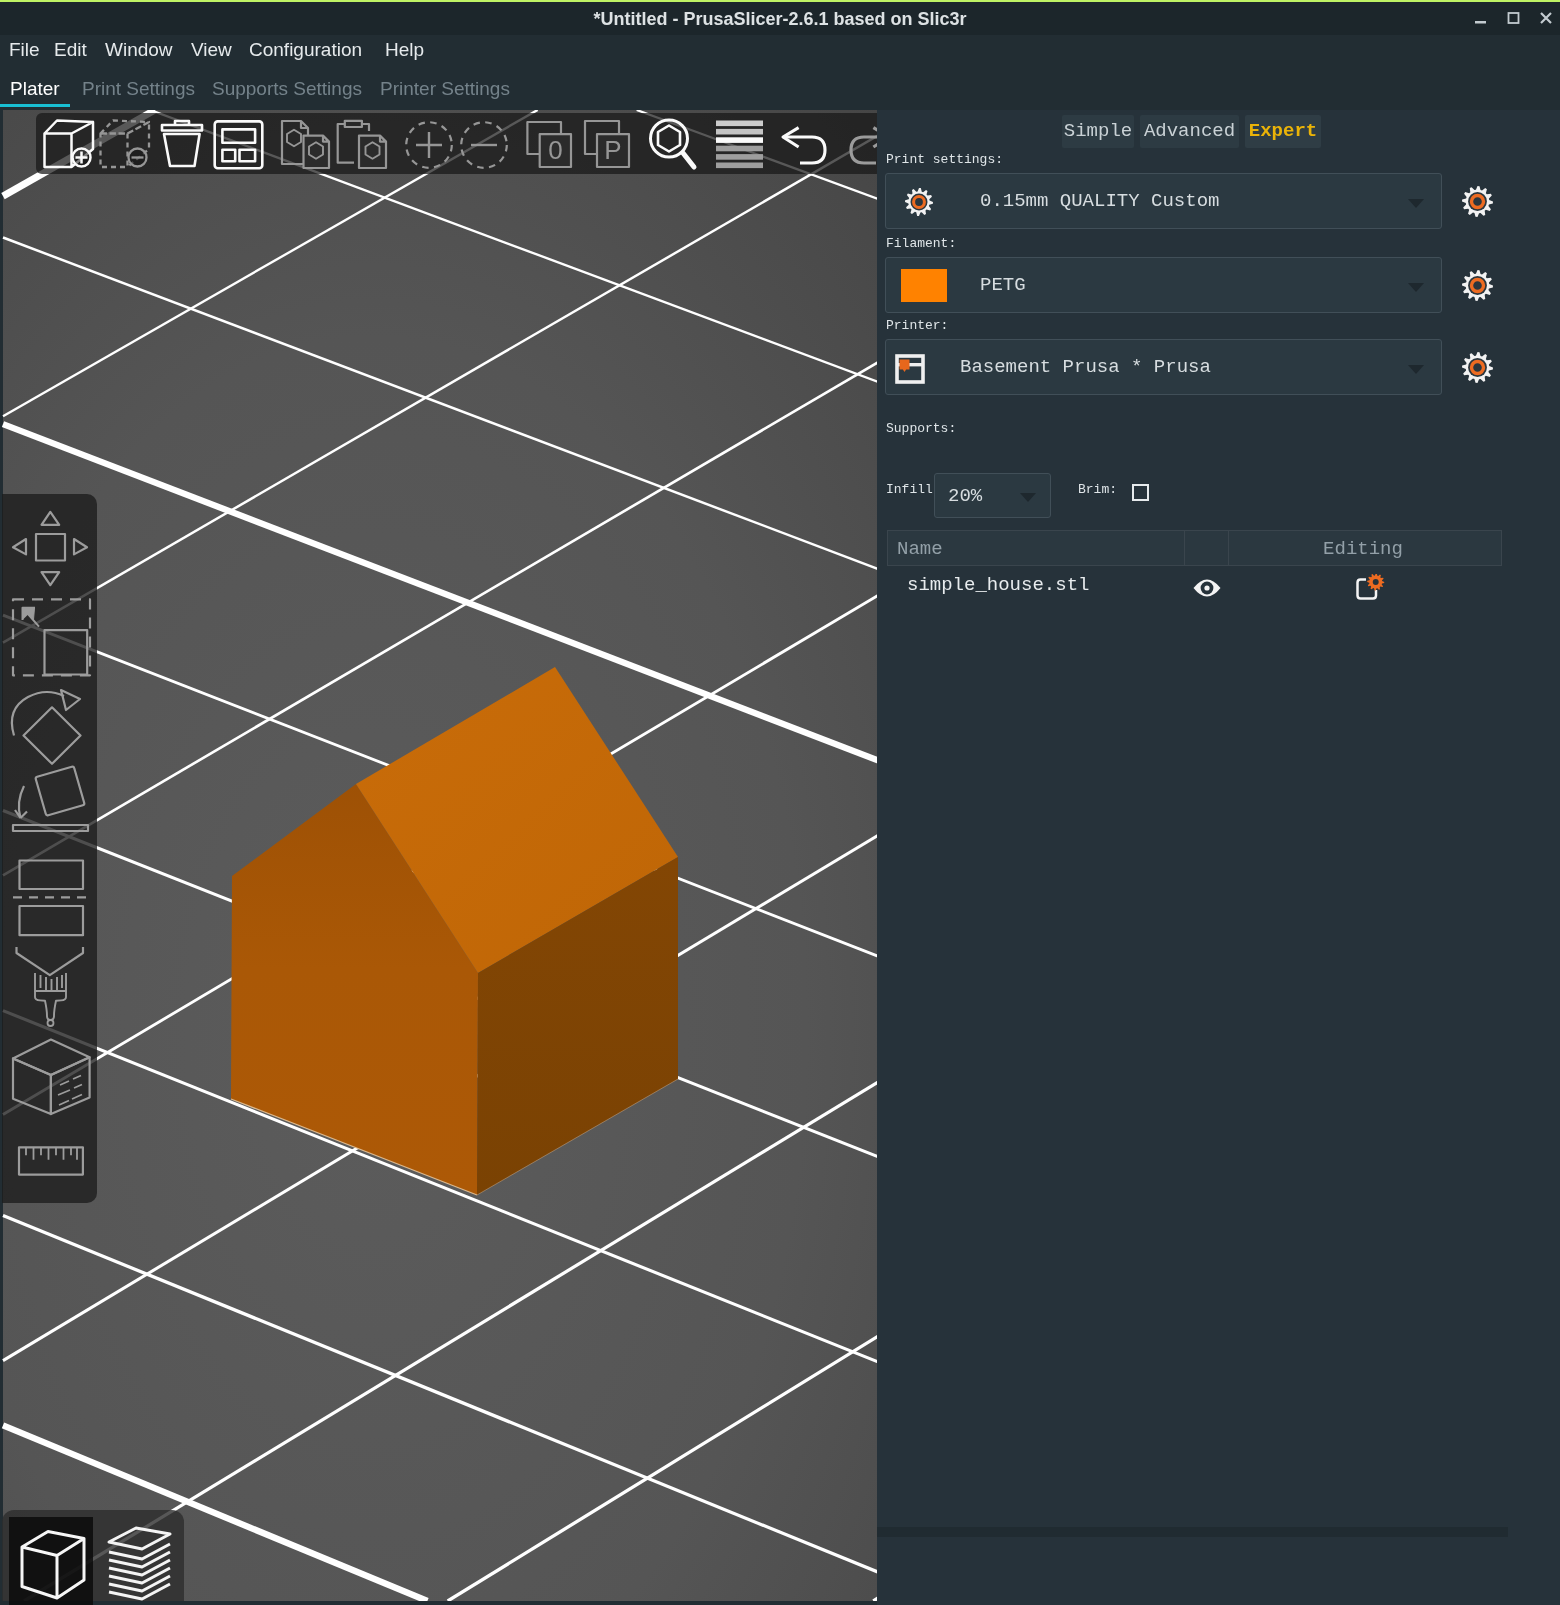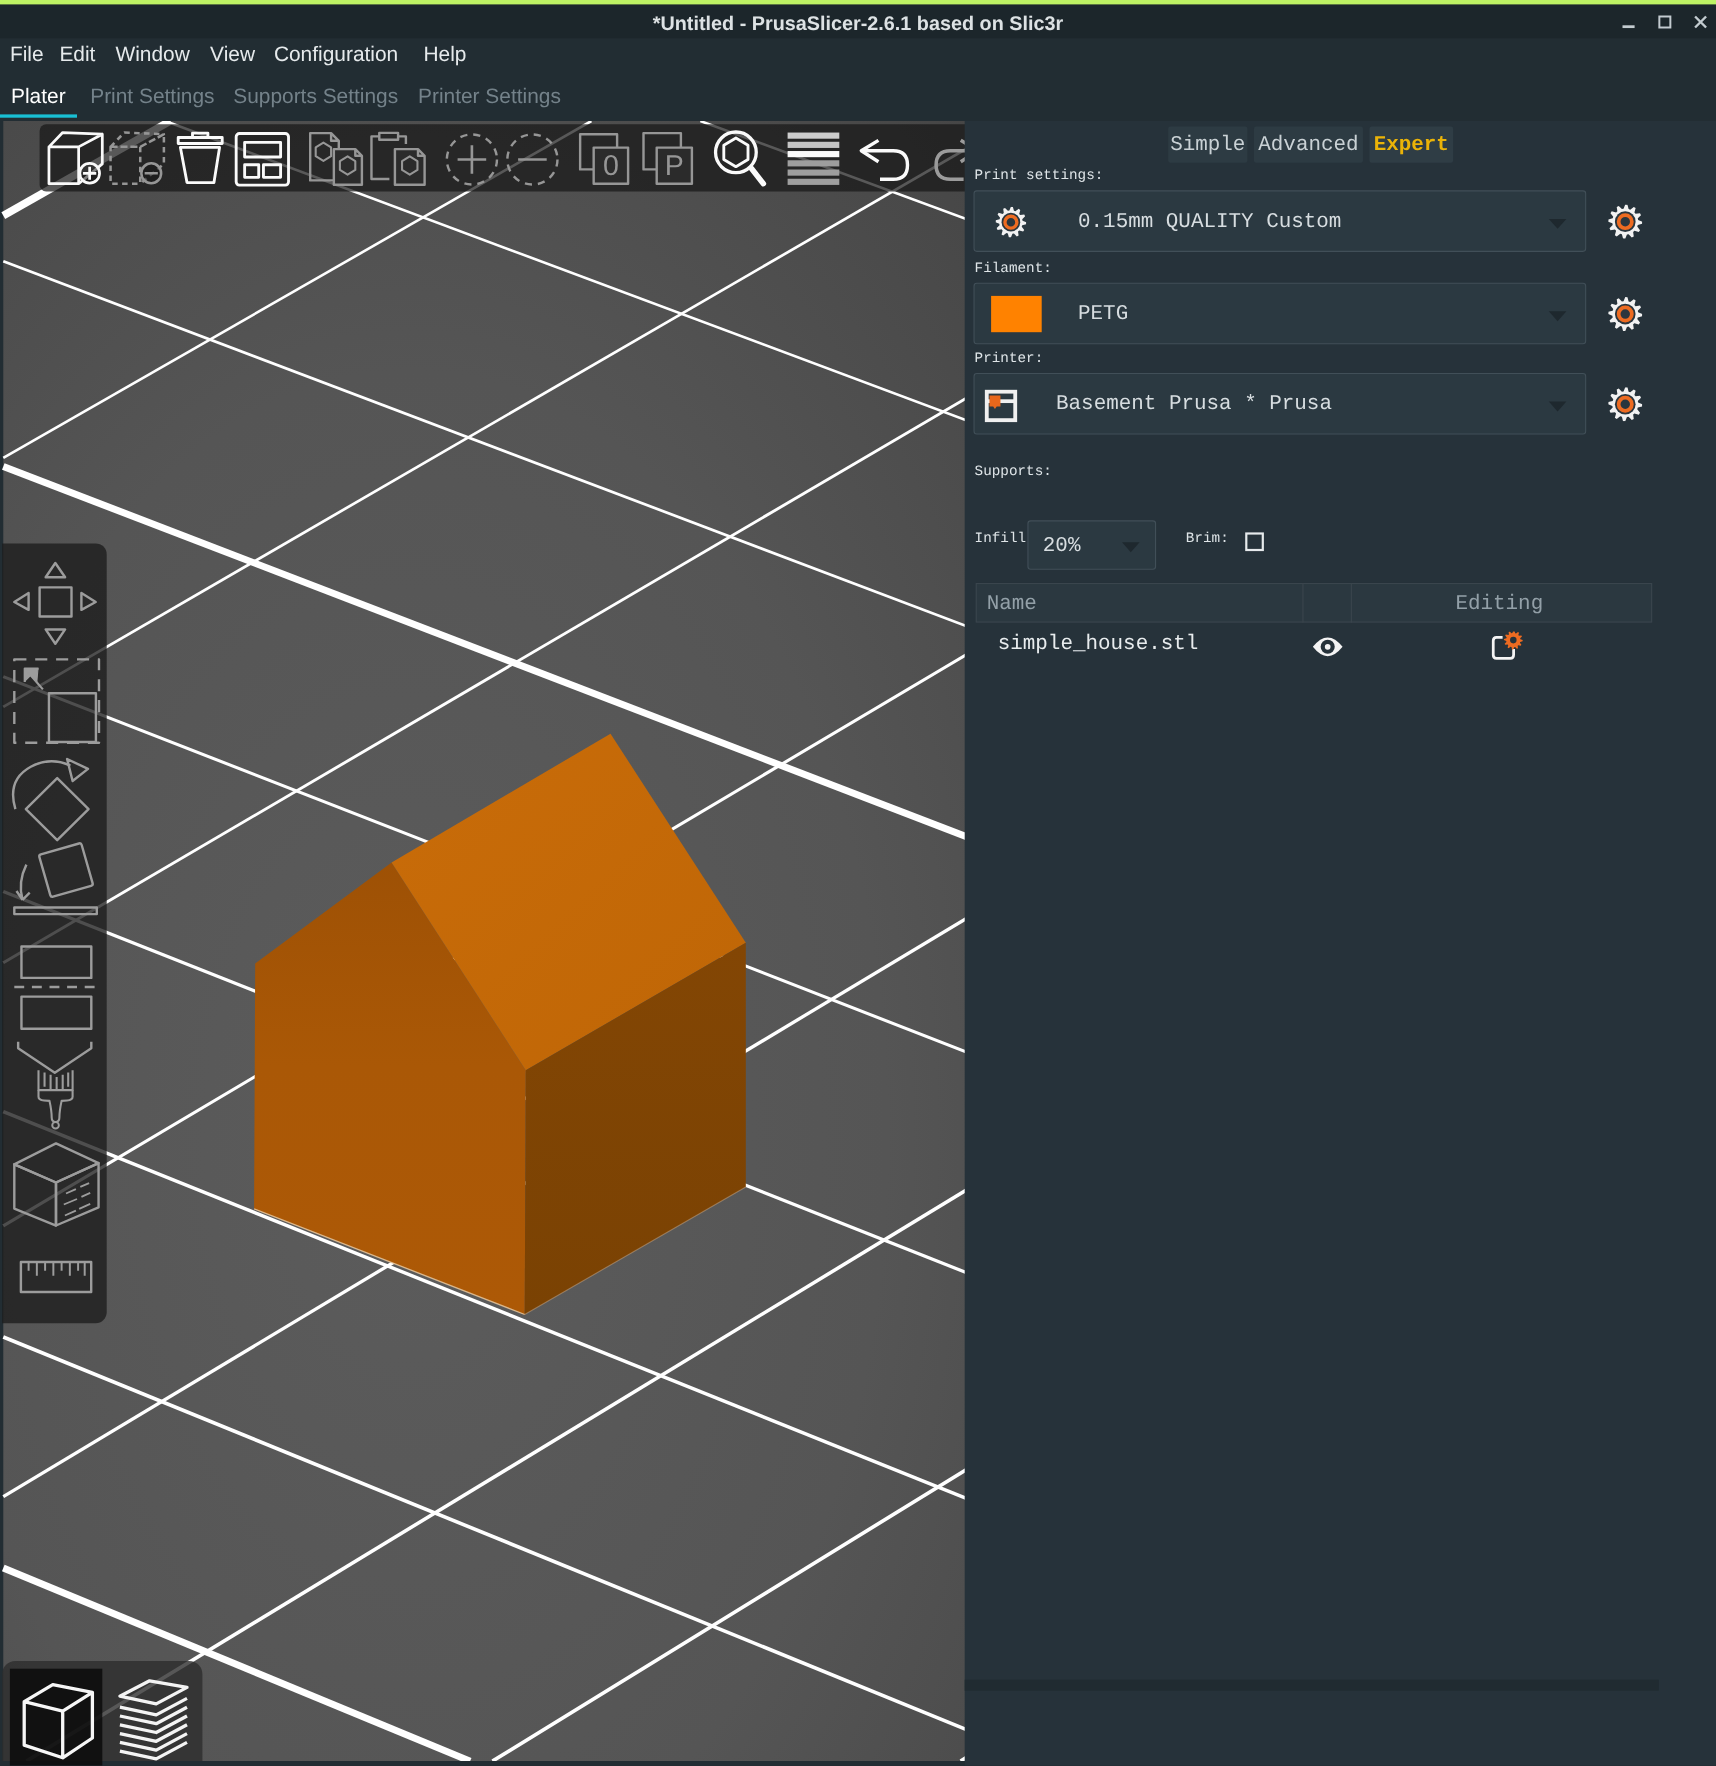--- a/index.html
+++ b/index.html
@@ -1,18 +1,18 @@
 <!DOCTYPE html>
 <html><head>
 <meta charset="utf-8">
 <style>
   * { margin:0; padding:0; box-sizing:border-box; }
   html,body { width:1560px; height:1605px; overflow:hidden; background:#222d33; font-family:"Liberation Sans", sans-serif; }
   .abs { position:absolute; }
-  #titlebar { position:absolute; left:0; top:0; width:1560px; height:35px; background:#1c262b; border-top:4px solid #bef264; }
+  #titlebar { position:absolute; left:0; top:0; width:1560px; height:35px; background:#1c262b; border-top:2px solid #bef264; }
   #title { position:absolute; left:0; top:7px; width:1560px; text-align:center; color:#dde2e4; font-size:18px; font-weight:bold; }
   .winbtn { position:absolute; top:0; color:#c3cbd0; }
   #menubar { position:absolute; left:0; top:35px; width:1560px; height:35px; background:#222d33; }
   .menu { position:absolute; top:4px; color:#e6eaec; font-size:19px; }
   #tabbar { position:absolute; left:0; top:70px; width:1560px; height:40px; background:#222d33;padding-left:22px; }
   .tab { position:absolute; top:8px; font-size:19px; color:#74828a; }
   .tabactive { color:#ffffff; }
   #plater-underline { position:absolute; left:0; top:34px; width:70px; height:3px; background:#19bfd4; }
   #viewport { position:absolute; left:0px; top:110px; width:929px; height:1491px; overflow:hidden; }
   #rightpanel { position:absolute; left:877px; top:110px; width:752px; height:1495px; background:#26323a;font-family:Liberation Mono, monospace; }

